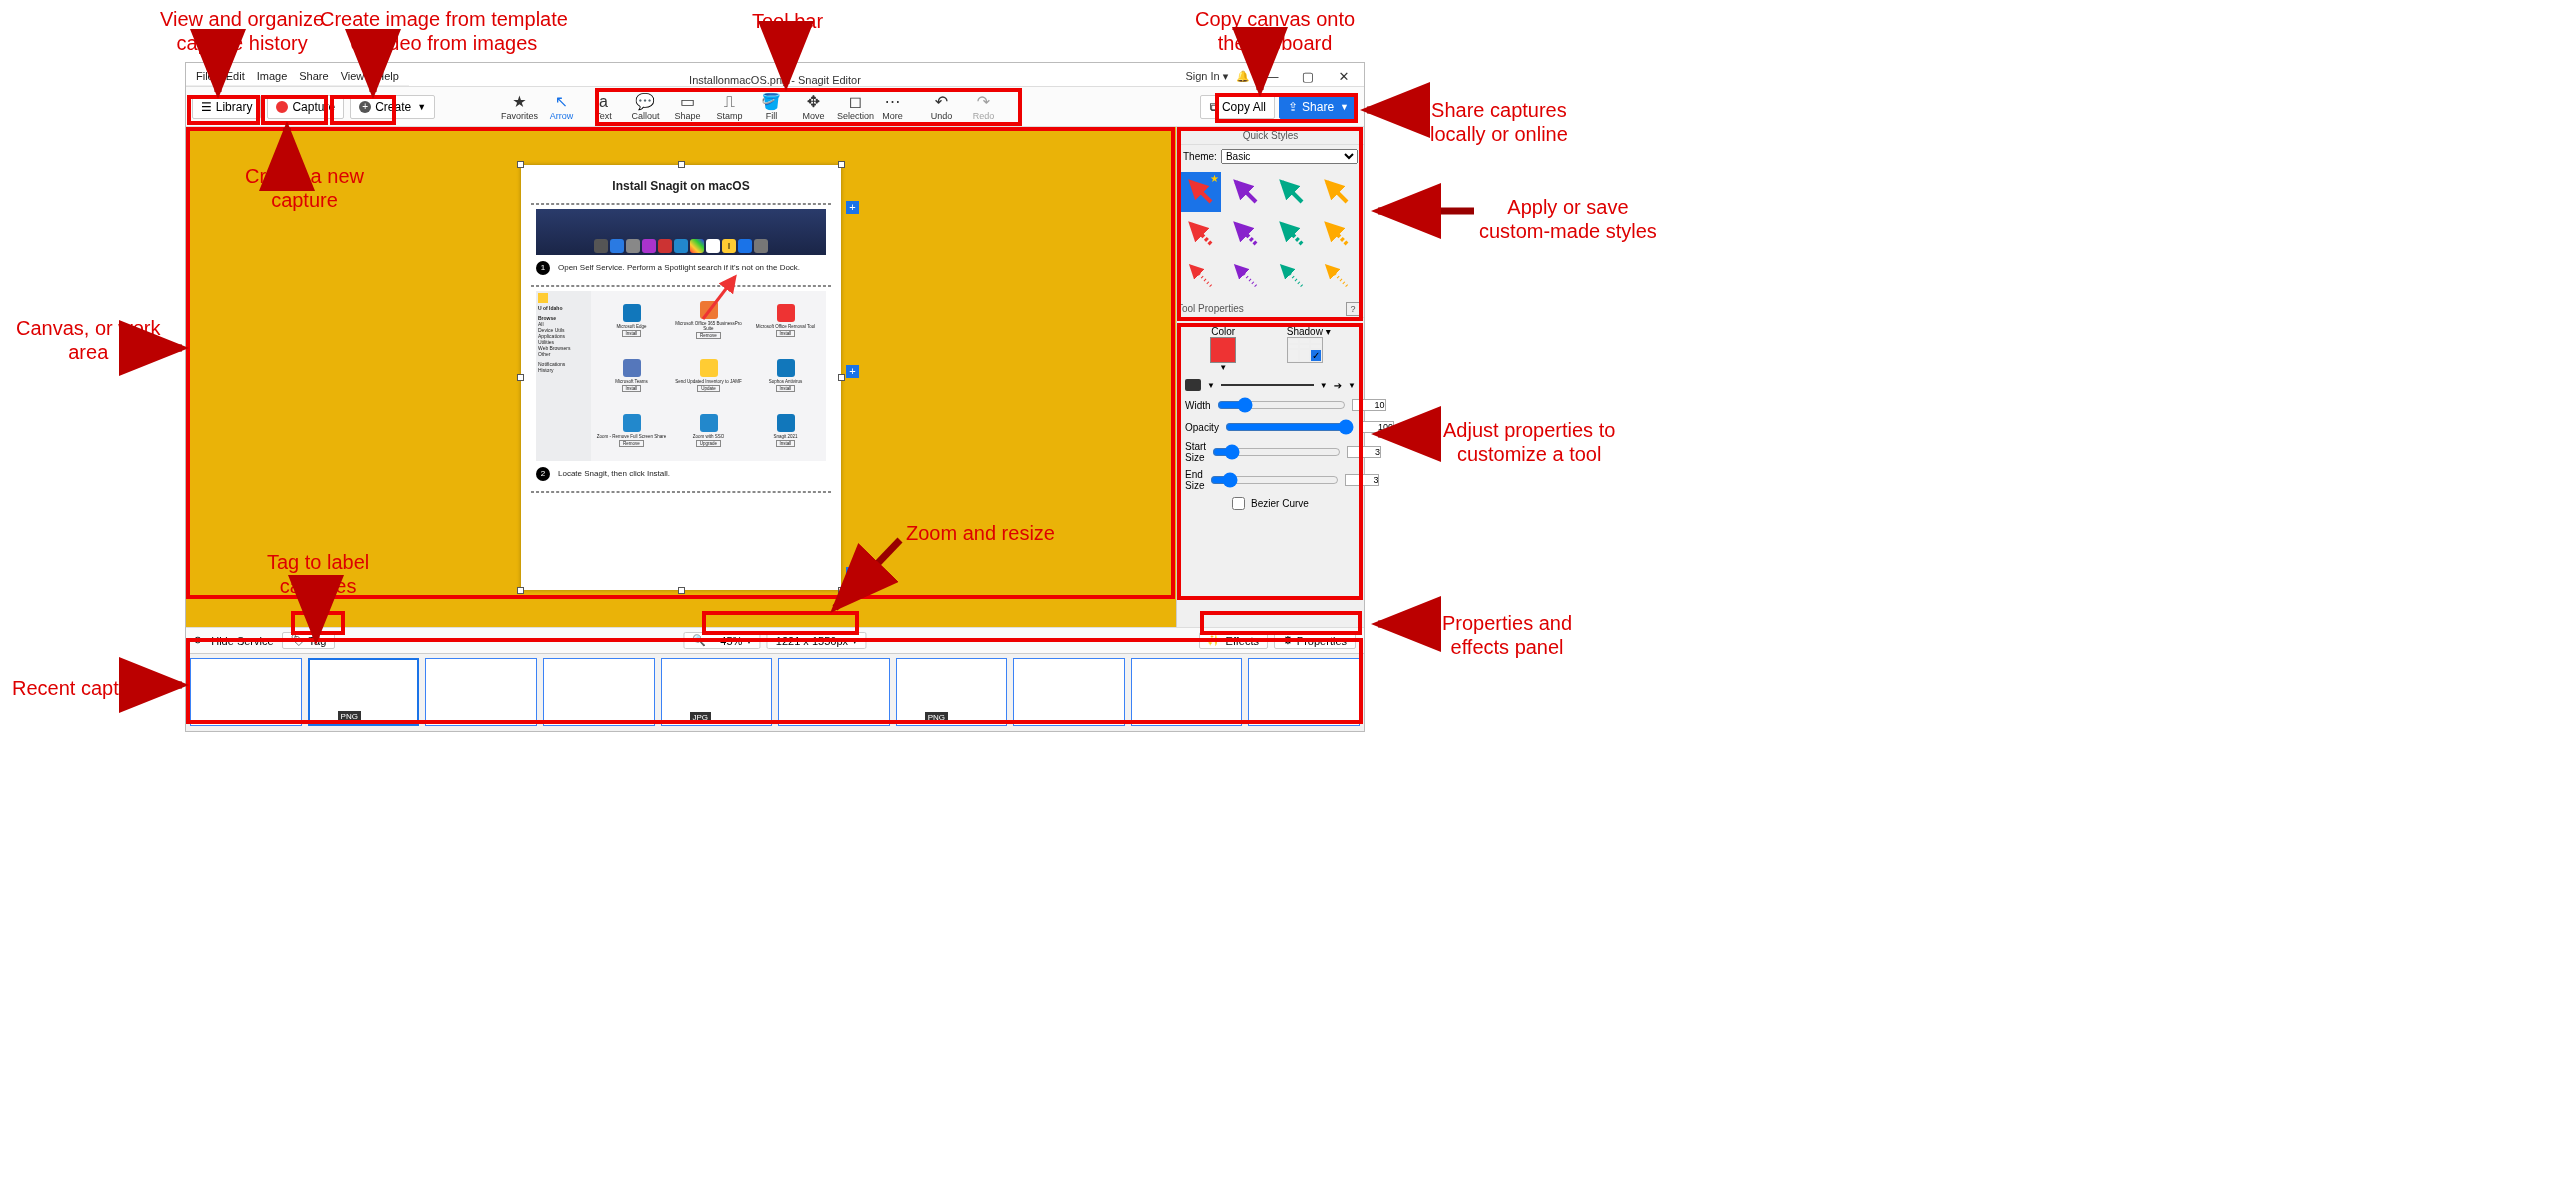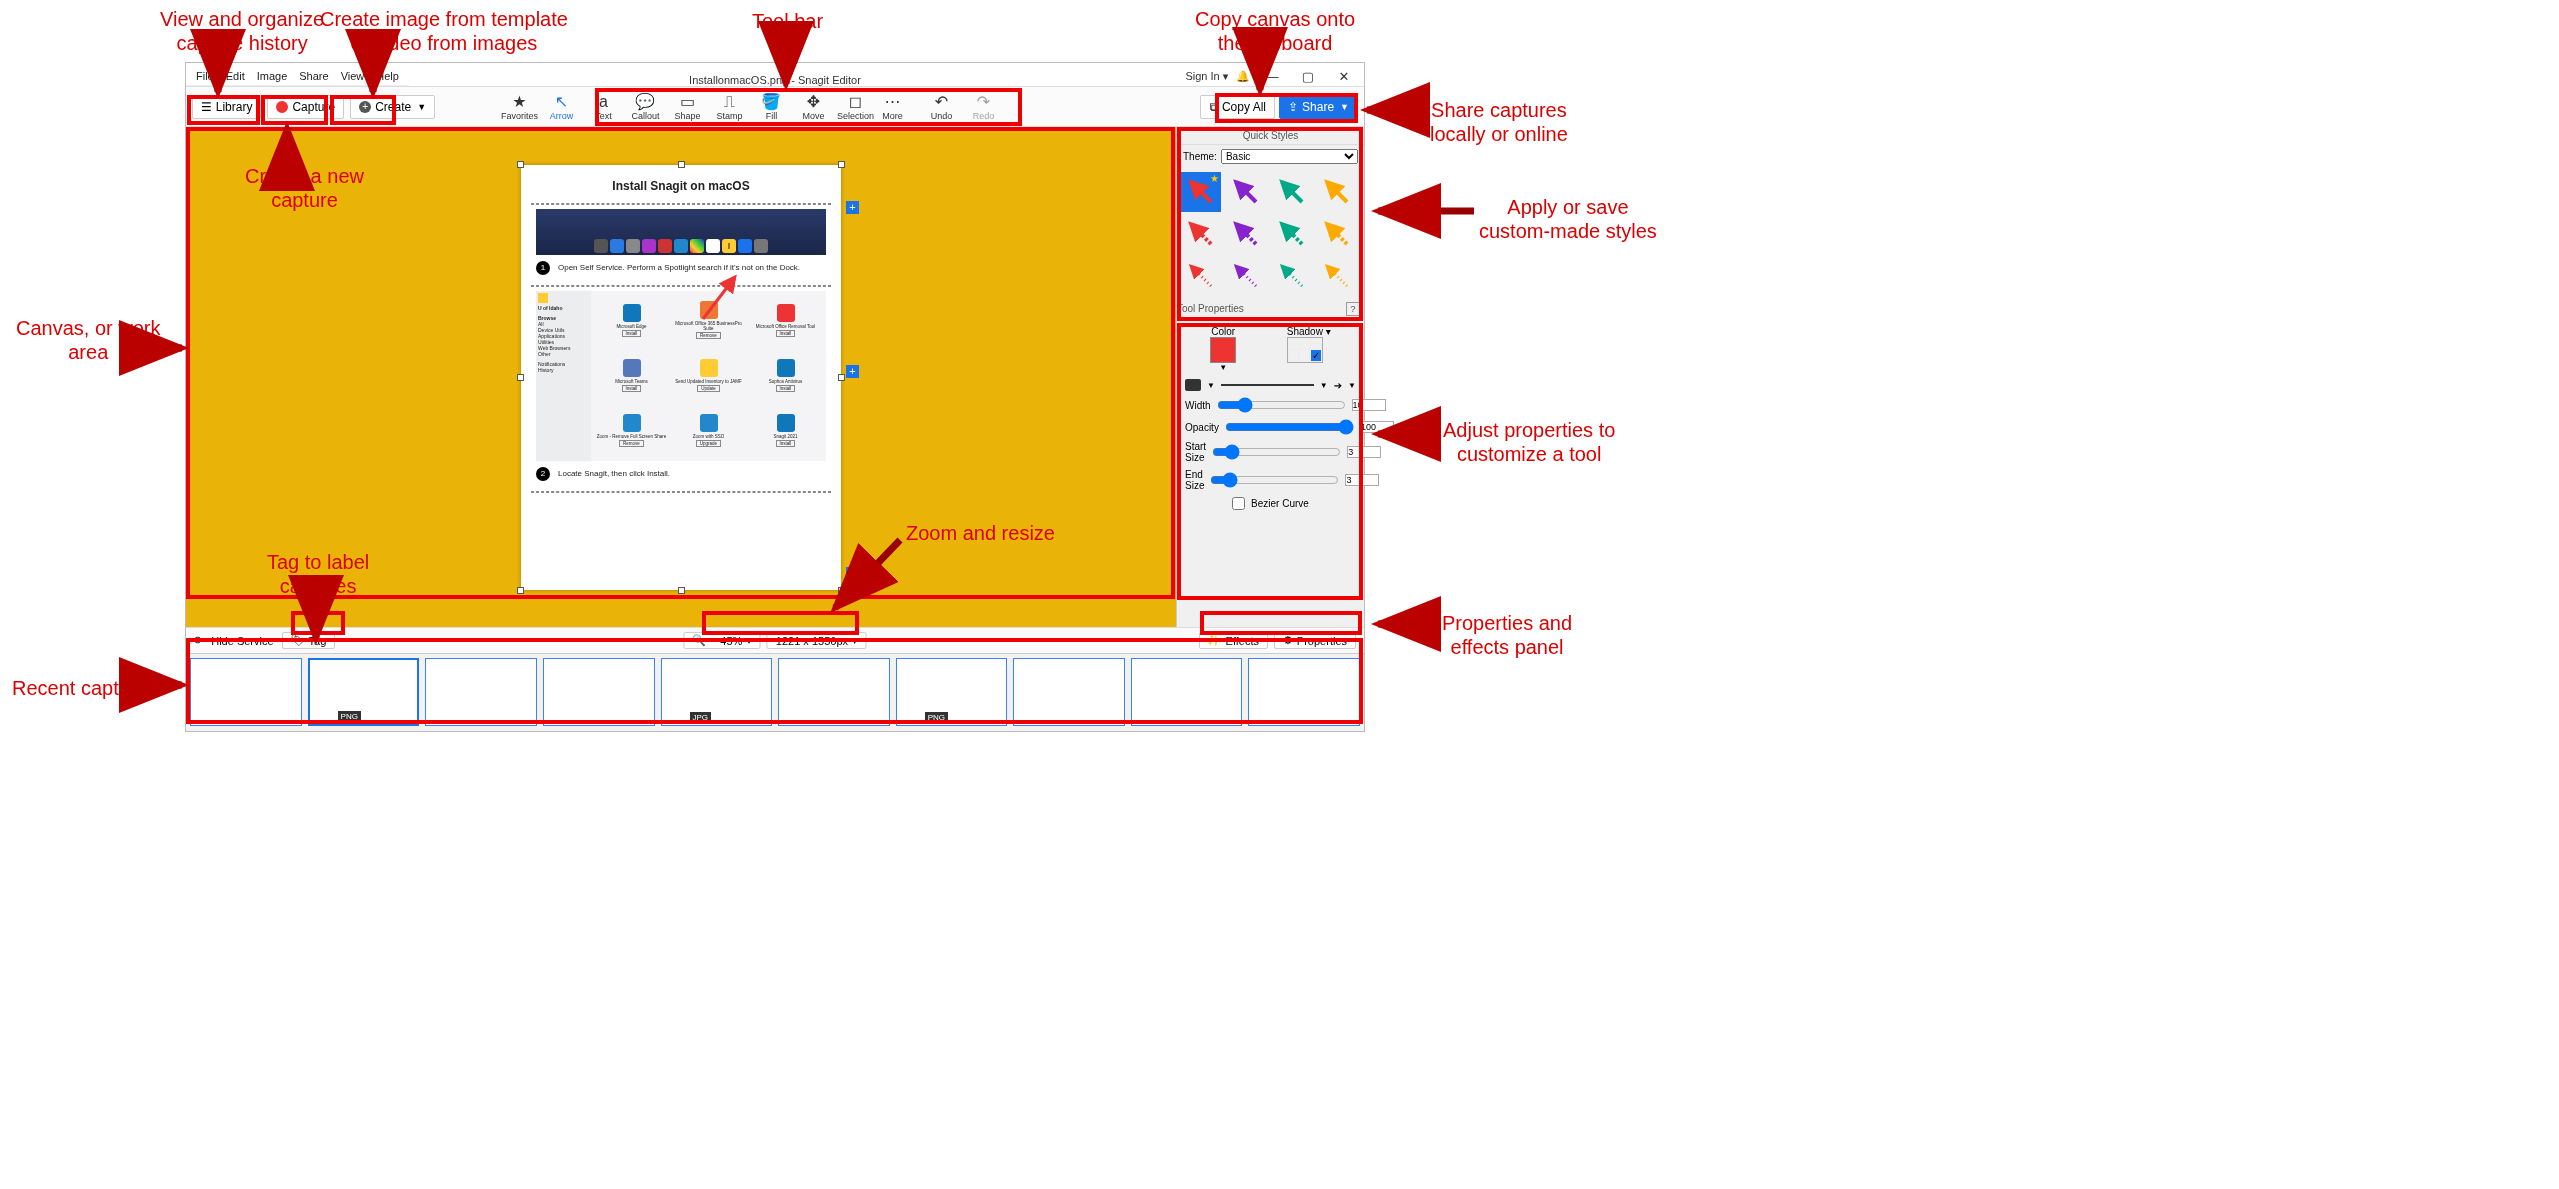--- a/index.html
+++ b/index.html
@@ -55,21 +55,21 @@
 .theme-row { display:flex; align-items:center; gap:4px; padding:4px 6px; font-size:10px; }
 .theme-row select { flex:1; font-size:10px; }
 .qs-grid { display:grid; grid-template-columns:repeat(4,1fr); gap:2px; padding:4px; }
 .qs { width:40px; height:40px; display:flex; align-items:center; justify-content:center; background:#f0f0f0; position:relative;}
 .qs.sel { background:#1a73e8; }
 .qs svg { width:32px; height:32px; }
 .tp { padding:4px 8px; }
 .tp-row { display:flex; align-items:center; gap:6px; padding:3px 0; font-size:10px; }
 .tp-row .lab { width:50px; }
 .tp-row input[type=range] { flex:1; }
-.tp-row input[type=text] { width:34px; font-size:9px; text-align:left; border:1px solid #aaa; }
+.tp-row input[type=text] { width:34px; font-size:9px; text-align:right; border:1px solid #aaa; }
 .color-swatch { width:26px; height:26px; background:#e33; border:1px solid #888; }
 .shadow-grid { width:36px; height:26px; display:grid; grid-template-columns:repeat(3,1fr); grid-template-rows:repeat(3,1fr); border:1px solid #aaa; }
 .shadow-grid div { border:0.5px solid #eee; }
 .shadow-grid .on { background:#1a73e8; }
 
 .status-strip { height: 26px; border-top: 1px solid #ddd; display:flex; align-items:center; padding: 0 8px; gap:8px; font-size:11px; background:#fafafa;}
 .status-strip .center { position:absolute; left:50%; transform:translateX(-50%); display:flex; gap:6px; align-items:center;}
 .status-strip .right { margin-left:auto; display:flex; gap:6px; }
 .pill { border:1px solid #ccc; border-radius:2px; padding:1px 8px; display:inline-flex; align-items:center; gap:4px; background:#fff;}
 

